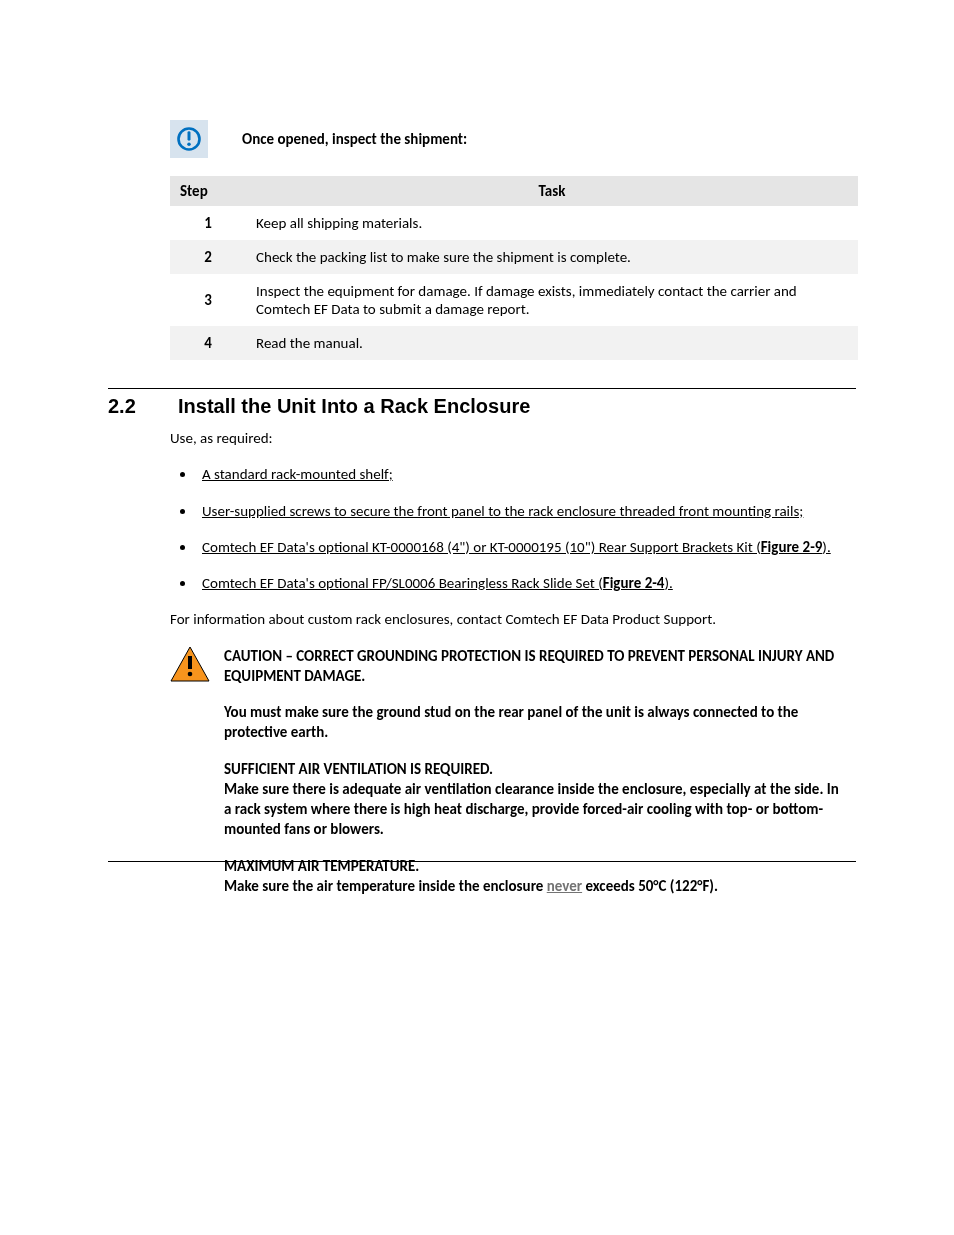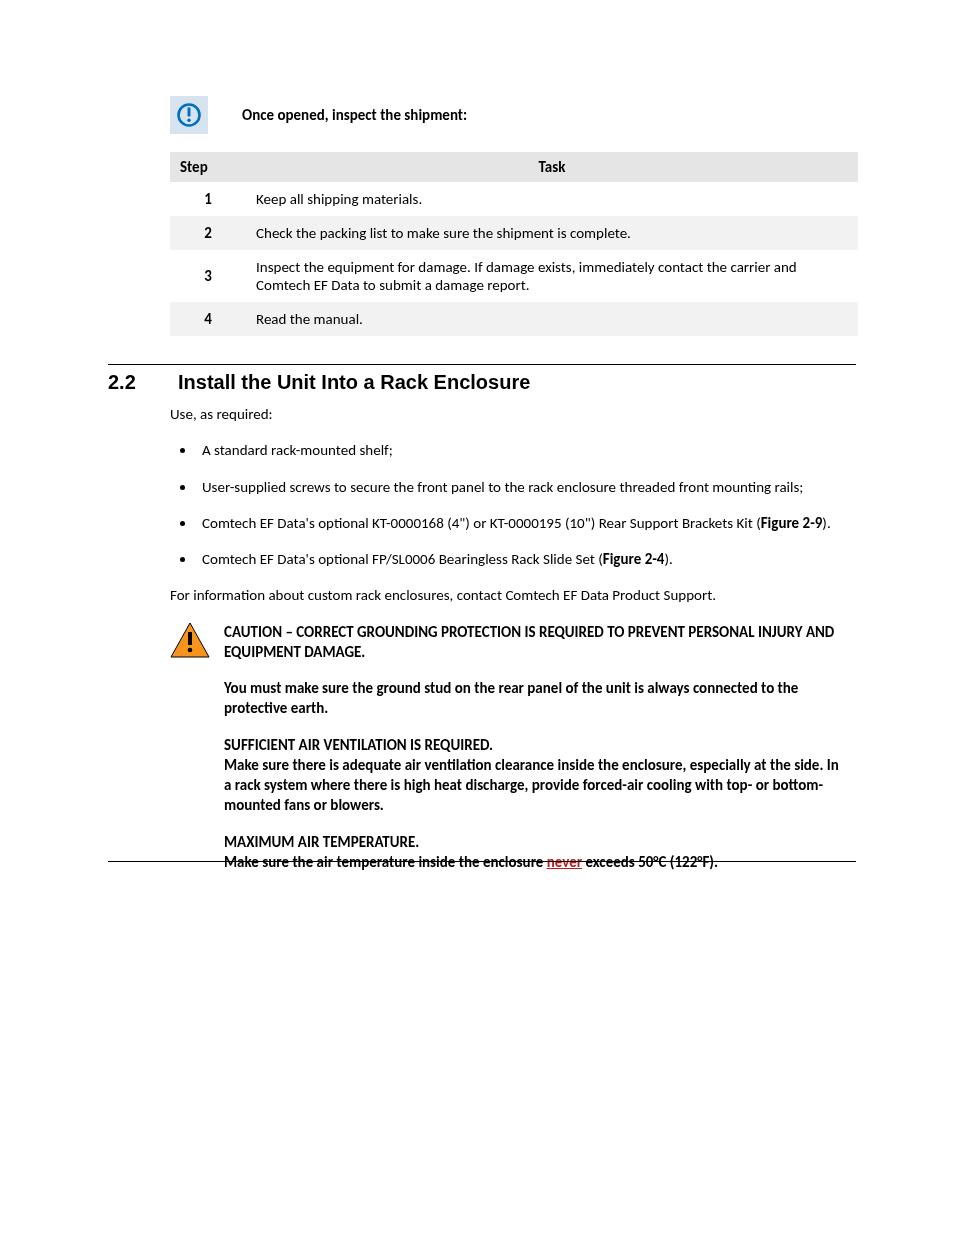--- a/index.html
+++ b/index.html
@@ -7,21 +7,21 @@
     font-size: 15px;
     color: #000;
     background: #fff;
     margin: 0;
     padding: 0;
   }
   .page {
     width: 954px;
     height: 942px;
     box-sizing: border-box;
-    padding: 96px 98px 60px 108px;
+    padding: 120px 98px 60px 108px;
     position: relative;
   }
   .note-row {
     display: flex;
     align-items: center;
     gap: 34px;
     margin-bottom: 18px;
   }
   .info-icon-box {
     width: 38px;
@@ -88,20 +88,21 @@
     font-size: 15px;
     line-height: 1.35;
   }
   .body-block p {
     margin: 0 0 16px 0;
   }
   ul.bullets {
     list-style: disc;
     padding-left: 26px;
     margin: 0 0 10px 0;
+    text-decoration: underline;
   }
   ul.bullets li {
     margin-bottom: 16px;
     padding-left: 6px;
   }
   .caution-row {
     display: flex;
     align-items: flex-start;
     margin-left: 62px;
     gap: 14px;
@@ -117,21 +118,21 @@
   }
   .caution-text {
     font-weight: bold;
     font-size: 15px;
     line-height: 1.35;
   }
   .caution-text p {
     margin: 0 8px 16px 0;
   }
   .never {
-    color: #b91c1c;
+    color: #737373;
     text-decoration: underline;
   }
   .footer-line {
     position: absolute;
     left: 108px;
     right: 98px;
     bottom: 80px;
     border-top: 1px solid #000;
   }
   .bold { font-weight: bold; }

